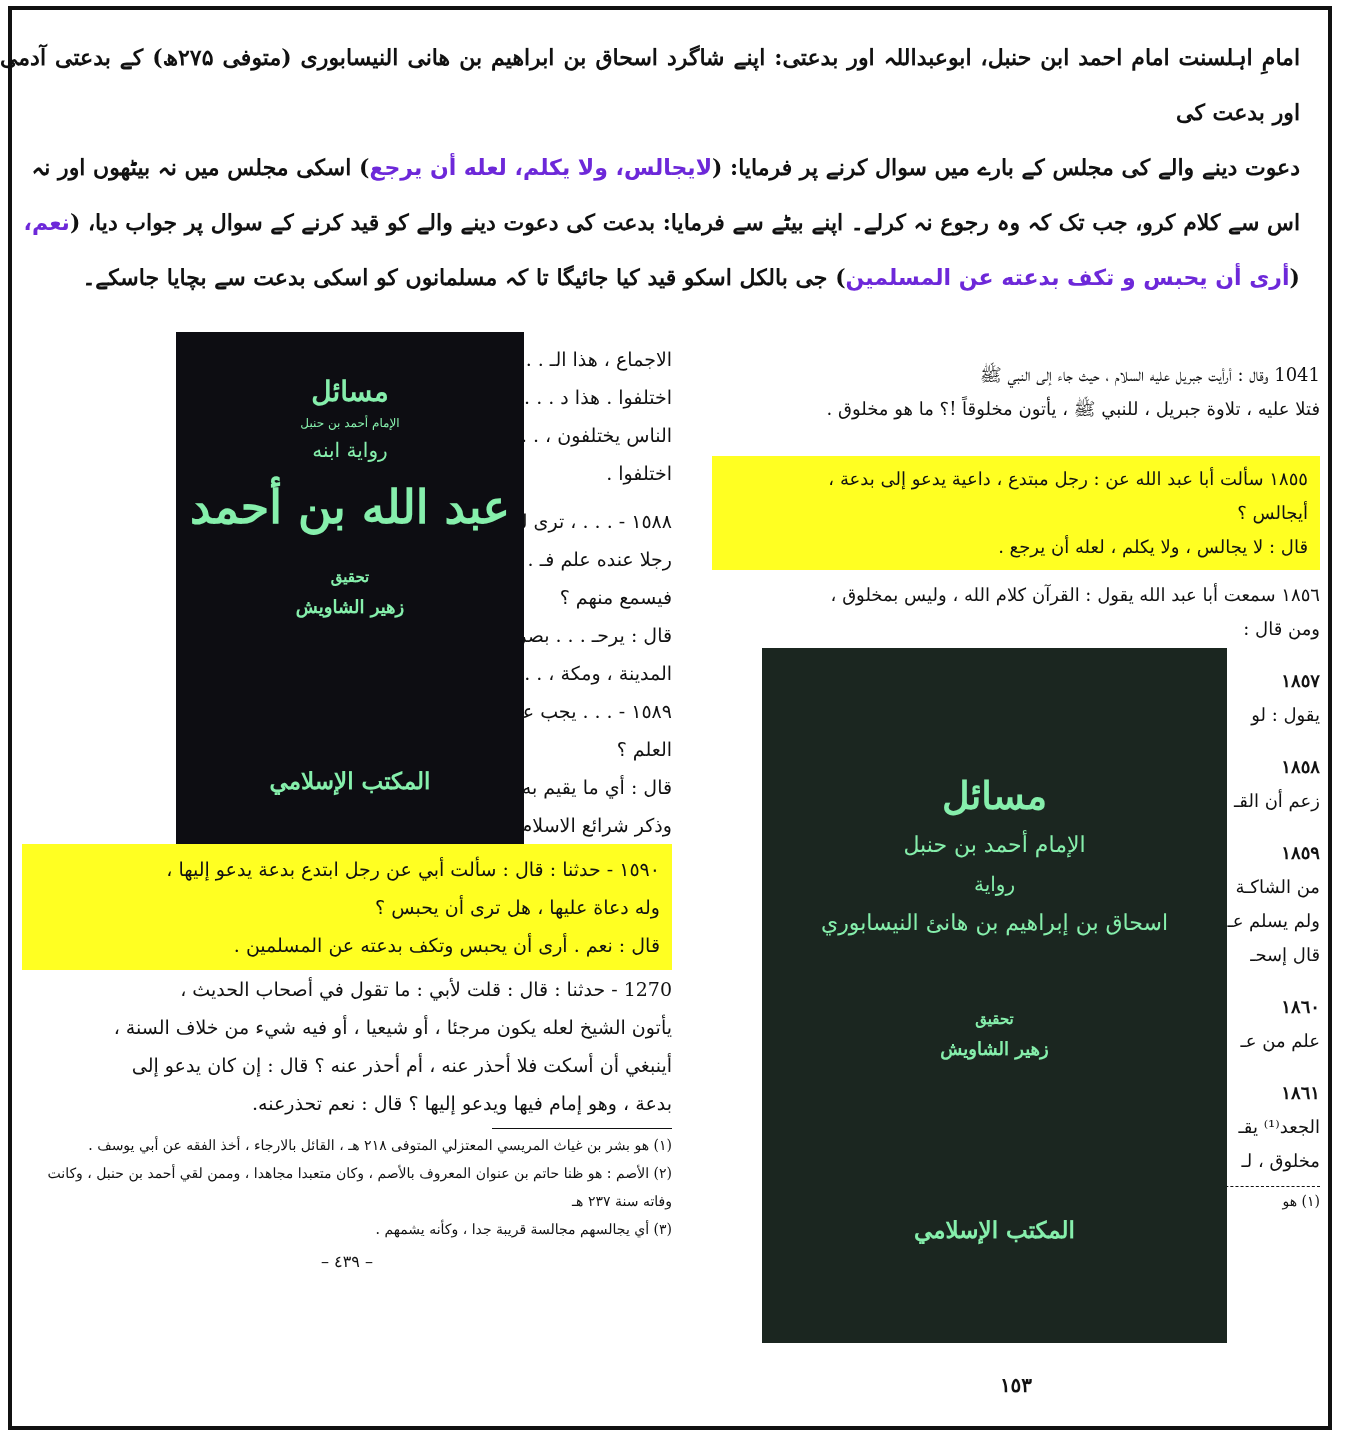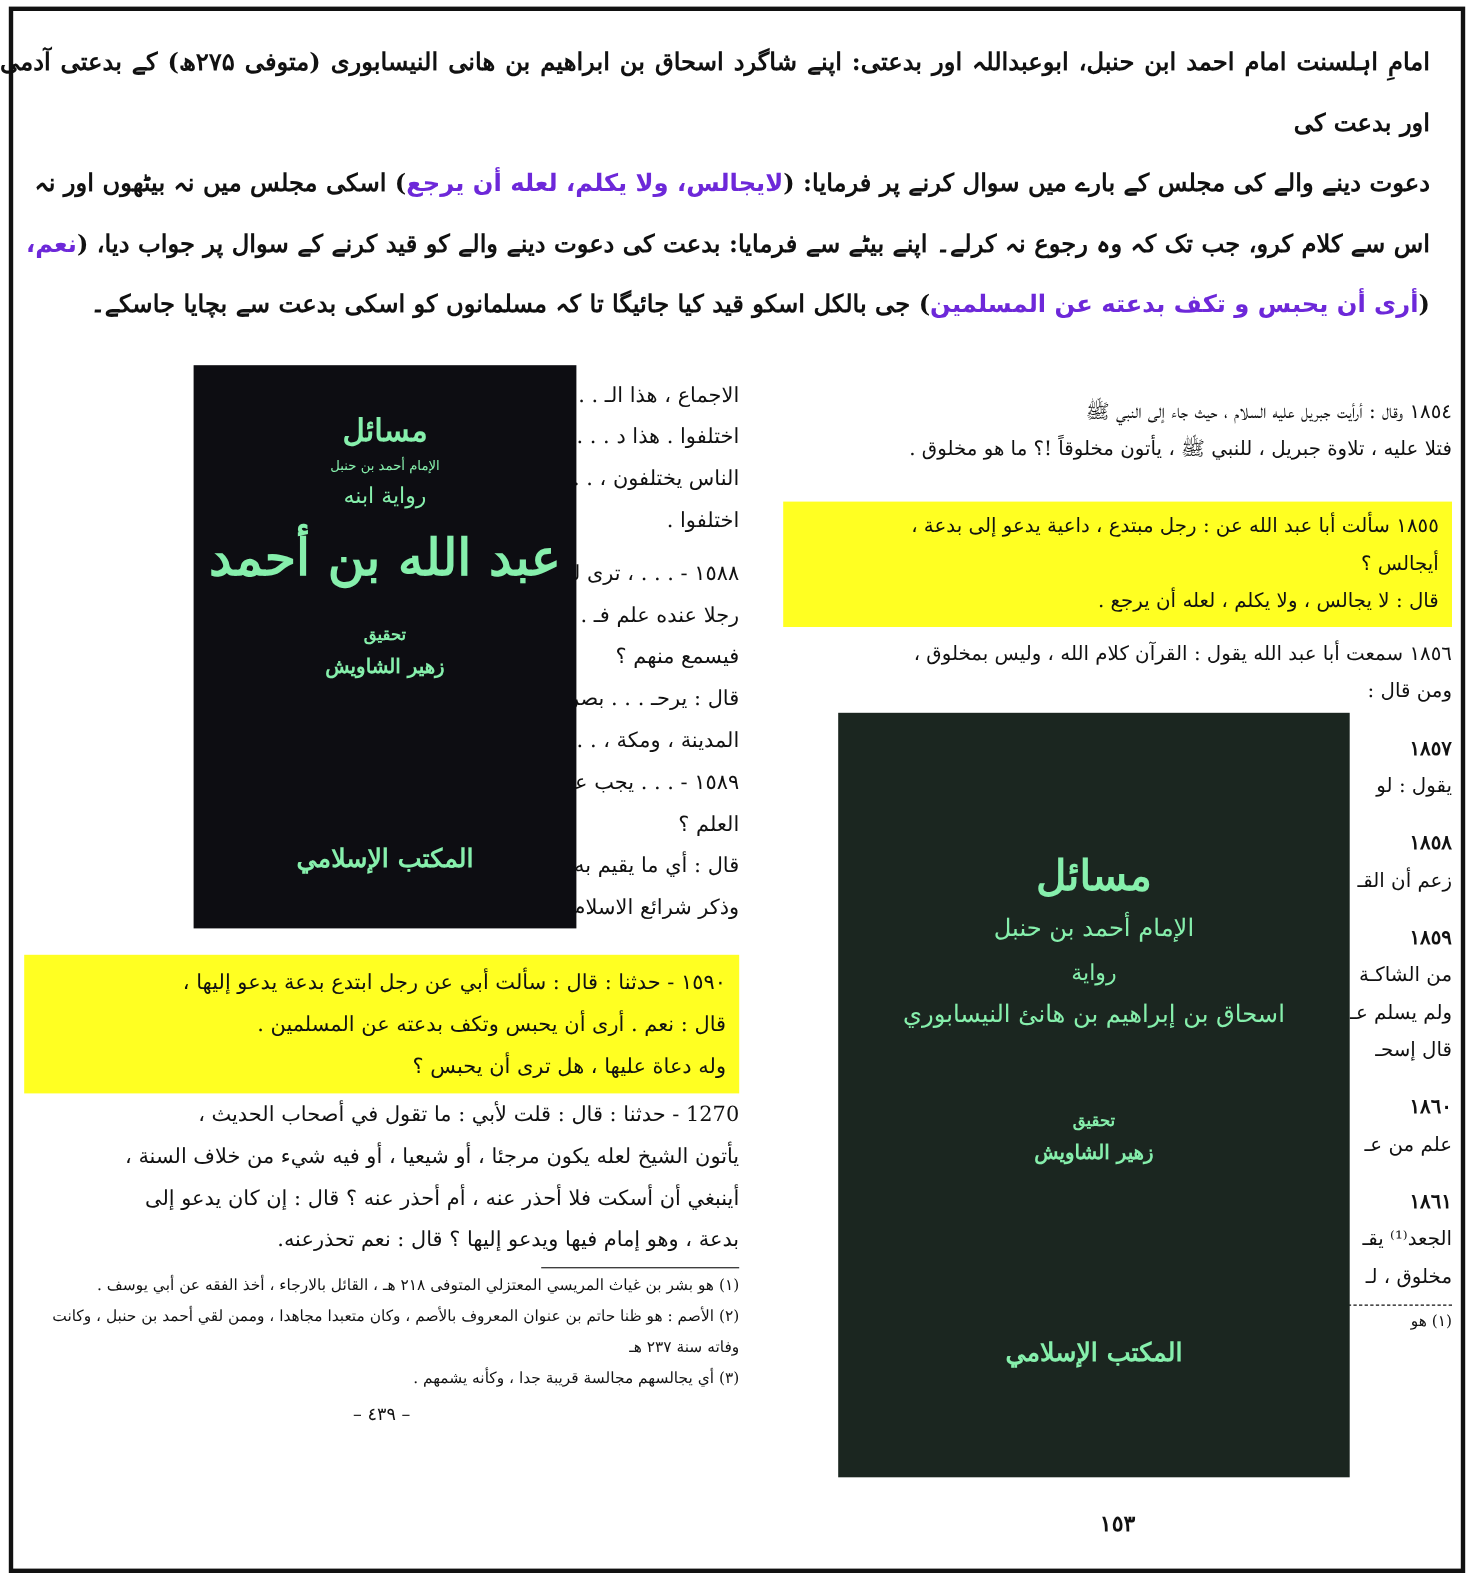--- a/index.html
+++ b/index.html
@@ -4,21 +4,21 @@
 <style>
   html, body { margin:0; padding:0; background:#ffffff; }
   body { width:1347px; height:1443px; position:relative; overflow:hidden; font-family:"DejaVu Sans", sans-serif; }
   .frame { position:absolute; left:8px; top:6px; width:1324px; height:1424px; border:4px solid #111; box-sizing:border-box; background:#fff; }
   .header { position:absolute; left:0; top:30px; width:1300px; direction:rtl; text-align:justify; font-family:"DejaVu Serif", serif; font-size:22px; line-height:55px; color:#111; font-weight:bold; }
   .header .red { color:#6d28d9; font-weight:bold; font-family:"DejaVu Sans", sans-serif; }
   .page { position:absolute; direction:rtl; font-family:"DejaVu Serif", serif; color:#111; }
   .page p { margin:0; }
   .left-page { left:22px; top:340px; width:650px; font-size:19px; line-height:38px; }
   .right-page { left:712px; top:358px; width:608px; font-size:18px; line-height:34px; }
-  .hl { background:#ffff22; padding:6px 12px;margin-top:24px; }
+  .hl { background:#ffff22; padding:6px 12px; }
   .num { font-weight:bold; }
   .fn { font-size:14px; line-height:28px; }
   .fn-rule { border-top:1px solid #111; width:180px; margin:6px 0 2px auto; }
   .pageno { text-align:center; font-size:16px; }
   .cover { position:absolute; box-sizing:border-box; display:flex; flex-direction:column; align-items:center; color:#86efac; font-family:"DejaVu Serif", serif; direction:rtl; text-align:center; }
   .cover-black { left:176px; top:332px; width:348px; height:512px; background:#0d0d12; padding-top:40px; }
   .cover-green { left:762px; top:648px; width:465px; height:695px; background:#1b2620; padding-top:120px; }
   .c-title { font-size:28px; font-weight:bold; line-height:40px; }
   .c-sub { font-size:12px; line-height:22px; }
   .c-mid { font-size:20px; line-height:32px; }
@@ -60,22 +60,22 @@
   <p>رجلا عنده علم فـ . . . ع التي فيها العلم</p>
   <p>فيسمع منهم ؟</p>
   <p>قال : يرحـ . . . بصريين ، وأهـل</p>
   <p>المدينة ، ومكة ، . . .</p>
   <p>١٥٨٩ - . . . يجب عليه طلـب</p>
   <p>العلم ؟</p>
   <p>قال : أي ما يقيم به الصلاة . . . من الصوم والزكاة ،</p>
   <p>وذكر شرائع الاسلام ، وقال : ينبغي له أن يتعلم ذلك .</p>
   <div class="hl">
     <p>١٥٩٠ - حدثنا : قال : سألت أبي عن رجل ابتدع بدعة يدعو إليها ،</p>
+    <p>وله دعاة عليها ، هل ترى أن يحبس ؟</p>
     <p>قال : نعم . أرى أن يحبس وتكف بدعته عن المسلمين .</p>
-    <p>وله دعاة عليها ، هل ترى أن يحبس ؟</p>
   </div>
   <p>1270 - حدثنا : قال : قلت لأبي : ما تقول في أصحاب الحديث ،</p>
   <p>يأتون الشيخ لعله يكون مرجئا ، أو شيعيا ، أو فيه شيء من خلاف السنة ،</p>
   <p>أينبغي أن أسكت فلا أحذر عنه ، أم أحذر عنه ؟ قال : إن كان يدعو إلى</p>
   <p>بدعة ، وهو إمام فيها ويدعو إليها ؟ قال : نعم تحذرعنه.</p>
   <div class="fn-rule"></div>
   <p class="fn">(١) هو بشر بن غياث المريسي المعتزلي المتوفى ٢١٨ هـ ، القائل بالارجاء ، أخذ الفقه عن أبي يوسف .</p>
   <p class="fn">(٢) الأصم : هو ظنا حاتم بن عنوان المعروف بالأصم ، وكان متعبدا مجاهدا ، وممن لقي أحمد بن حنبل ، وكانت وفاته سنة ٢٣٧ هـ</p>
   <p class="fn">(٣) أي يجالسهم مجالسة قريبة جدا ، وكأنه يشمهم .</p>
   <p class="pageno">– ٤٣٩ –</p>
@@ -85,21 +85,21 @@
   <div class="c-title">مسائل</div>
   <div class="c-sub">الإمام أحمد بن حنبل</div>
   <div class="c-mid">رواية ابنه</div>
   <div class="c-big">عبد الله بن أحمد</div>
   <div class="c-small">تحقيق</div>
   <div class="c-name">زهير الشاويش</div>
   <div class="c-pub">المكتب الإسلامي</div>
 </div>
 
 <div class="page right-page">
-  <p>١٨٥٤ وقال : أرأيت جبريل عليه السلام ، حيث جاء إلى النبي ﷺ</p>
+  <p>1041 وقال : أرأيت جبريل عليه السلام ، حيث جاء إلى النبي ﷺ</p>
   <p>فتلا عليه ، تلاوة جبريل ، للنبي ﷺ ، يأتون مخلوقاً !؟ ما هو مخلوق .</p>
   <div class="hl" style="margin-top:30px">
     <p>١٨٥٥ سألت أبا عبد الله عن : رجل مبتدع ، داعية يدعو إلى بدعة ،</p>
     <p>أيجالس ؟</p>
     <p>قال : لا يجالس ، ولا يكلم ، لعله أن يرجع .</p>
   </div>
   <p style="margin-top:8px">١٨٥٦ سمعت أبا عبد الله يقول : القرآن كلام الله ، وليس بمخلوق ،</p>
   <p>ومن قال :</p>
   <p style="margin-top:18px" class="num">١٨٥٧</p>
   <p>يقول : لو</p>

